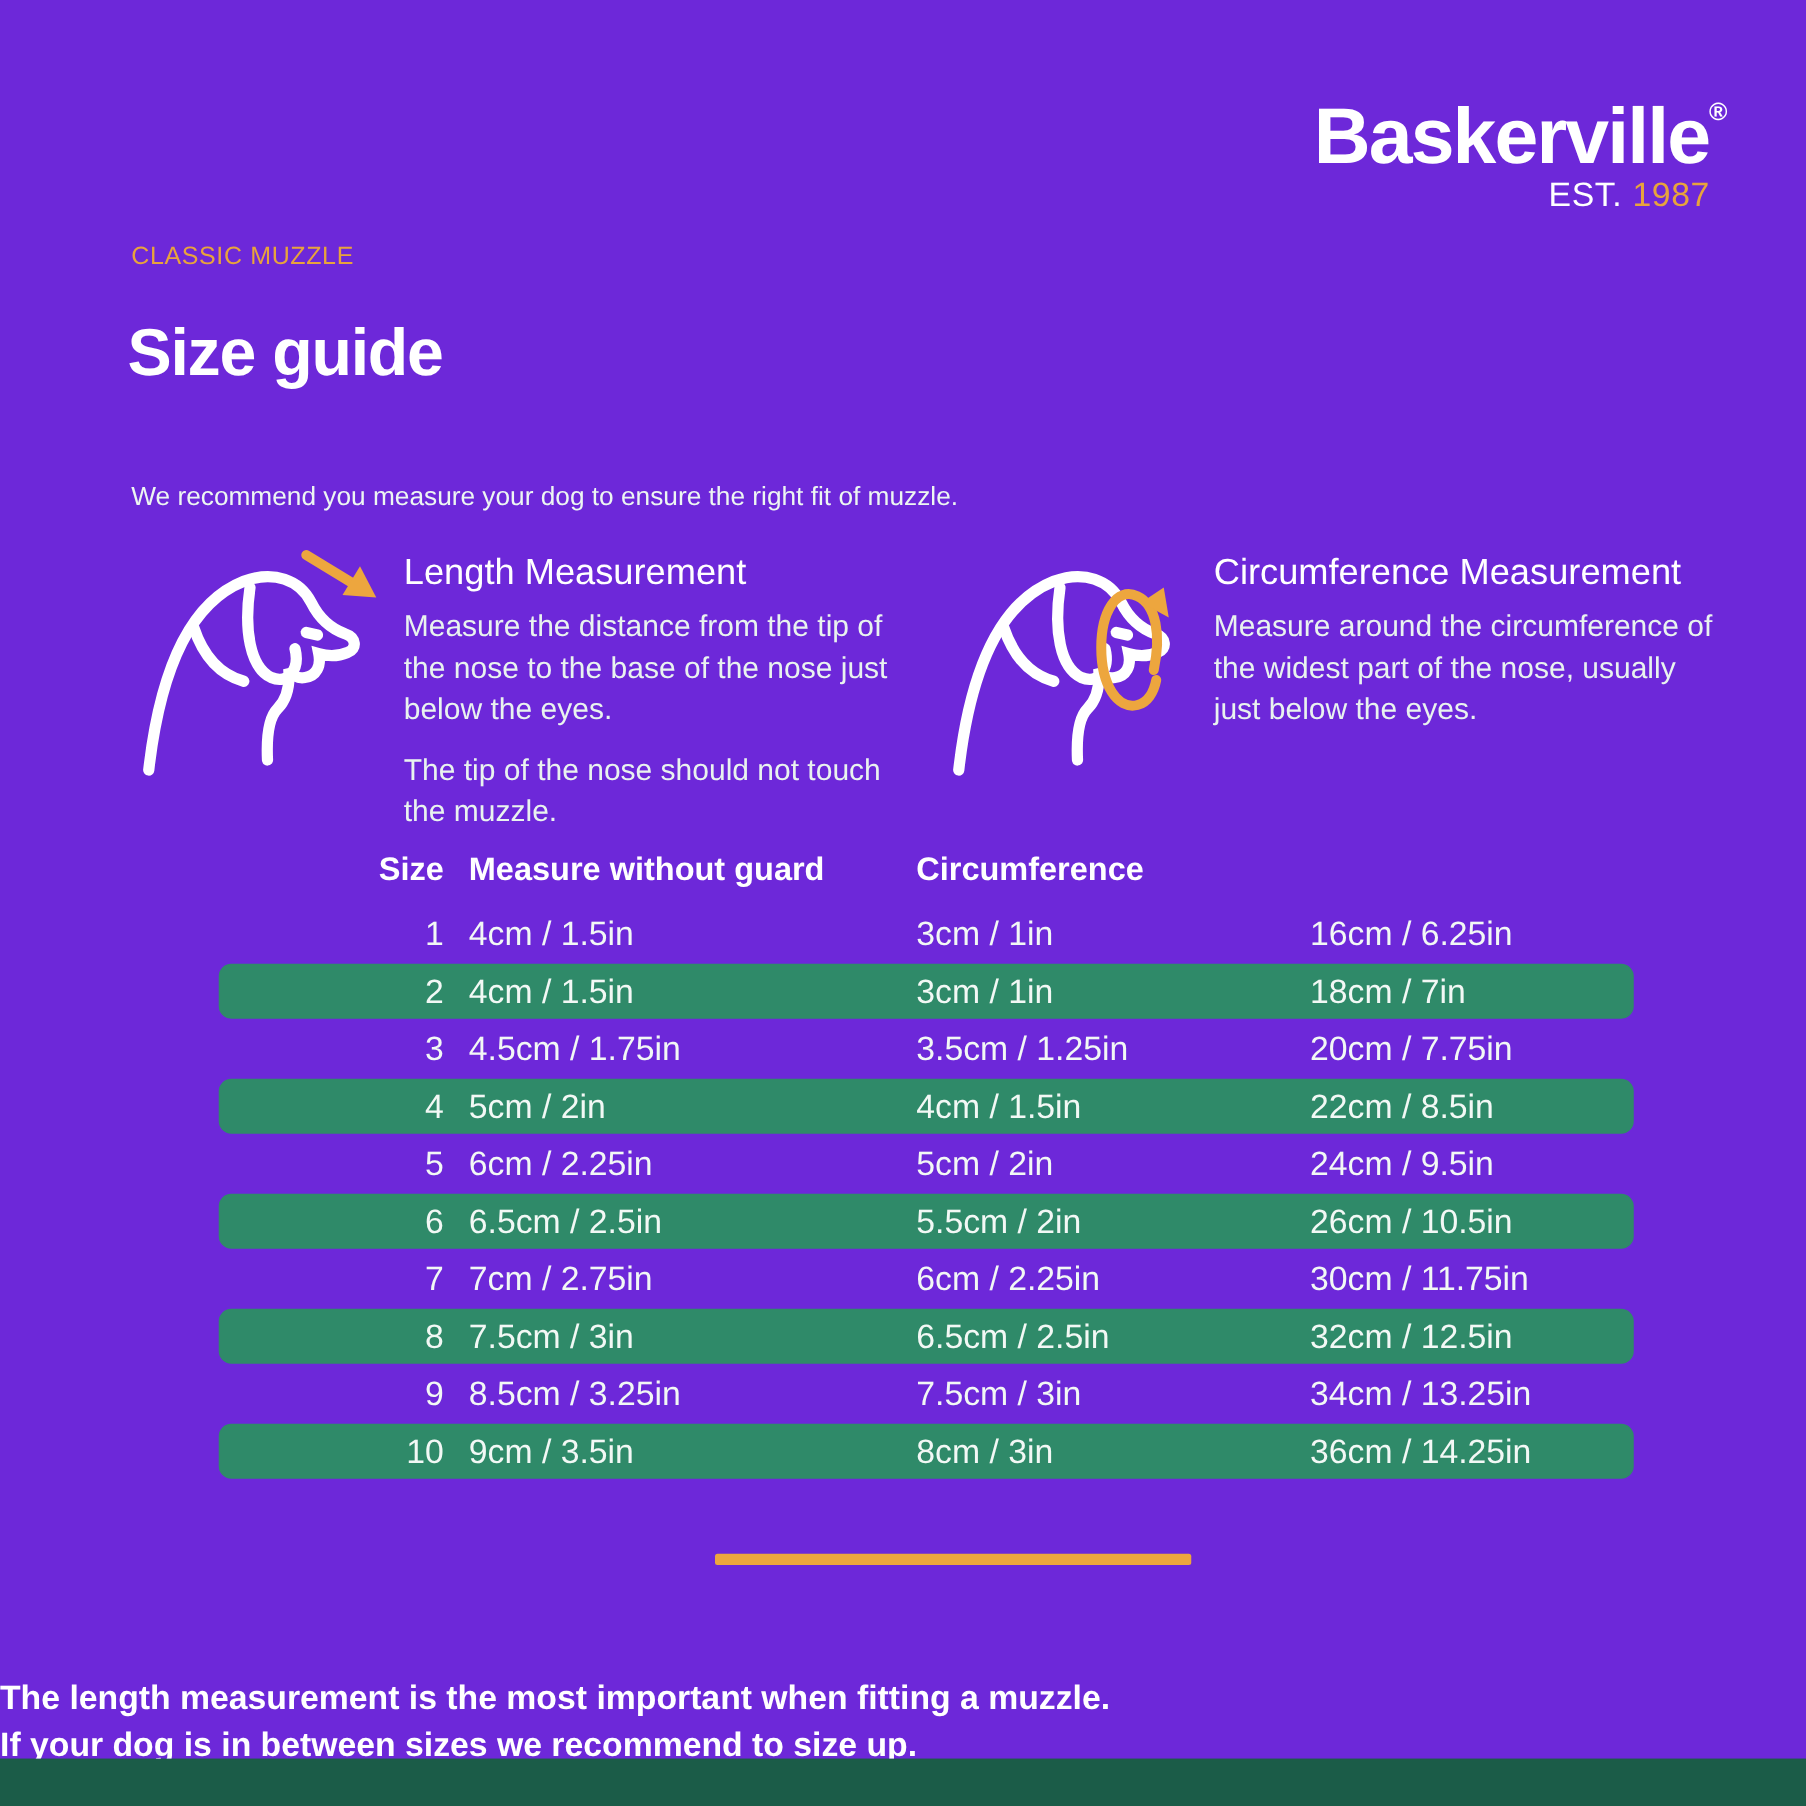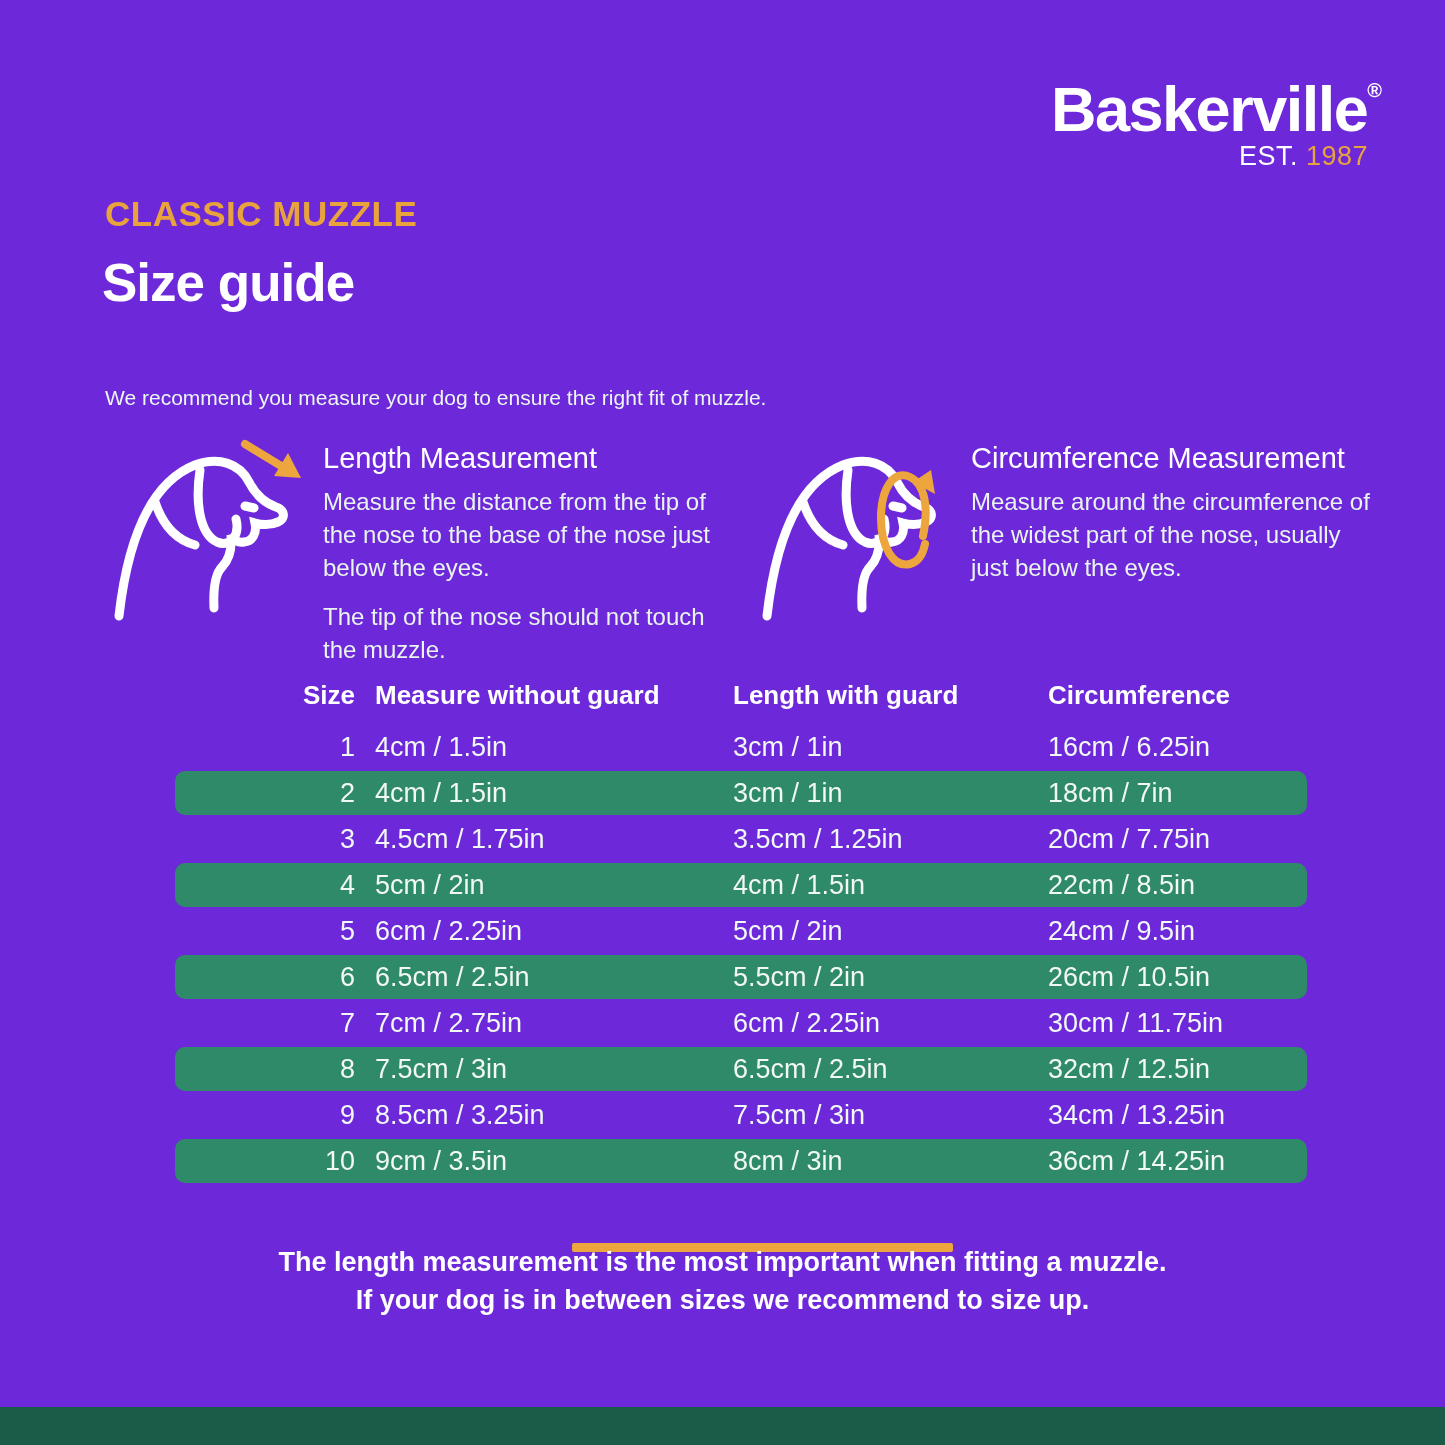--- a/index.html
+++ b/index.html
@@ -42,22 +42,22 @@
     padding-right: 14px;
   }
   .brand-est .est-label { color: #FFFFFF; }
   .brand-est .est-year  { color: #E8A33C; }
 
   
   .eyebrow {
     position: absolute;
     left: 105px;
     top: 194px;
-    font-size: 35px;
-    font-weight: bold;
+    font-size: 20px;
+    font-weight: normal;
     color: #E8A33C;
     letter-spacing: 0.5px;
   }
   .title {
     position: absolute;
     left: 102px;
     top: 252px;
     font-size: 53px;
     font-weight: bold;
     color: #FFFFFF;
@@ -135,23 +135,23 @@
     left: 572px;
     top: 1243px;
     width: 381px;
     height: 9px;
     background: #EDA63E;
     border-radius: 2px;
   }
   .footer-note {
     position: absolute;
     left: 0;
-    top: 1244px;
+    top: 1340px;
     width: 100%;
-    text-align: center;
+    text-align: left;
     font-size: 27px;
     font-weight: bold;
     color: #FFFFFF;
     line-height: 1.4;
   }
 
   svg { display: block; }
 </style>
 </head>
 <body>
@@ -212,21 +212,20 @@
         <div class="measure-para">Measure around the circumference of the widest part of the nose, usually just below the eyes.</div>
       </div>
     </div>
 
   </div>
 
   <div class="size-table">
     <div class="thead">
       <div class="c0">Size</div>
       <div class="c1">Measure without guard</div>
-      <div class="c2">Length with guard</div>
       <div class="c3">Circumference</div>
     </div>
     <div id="table-body">
         <div class="trow">
           <div class="c0">1</div>
           <div class="c1">4cm / 1.5in</div>
           <div class="c2">3cm / 1in</div>
           <div class="c3">16cm / 6.25in</div>
         </div>
         <div class="trow hl">

